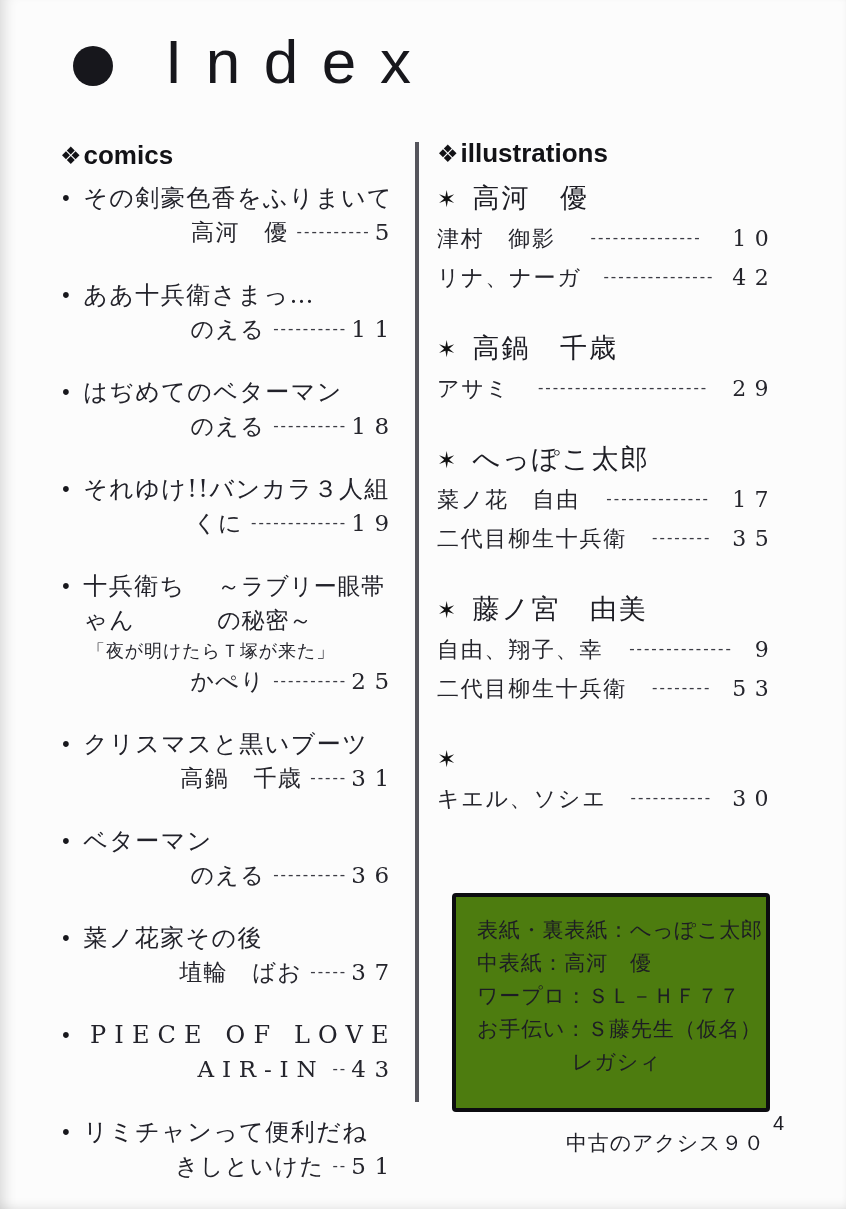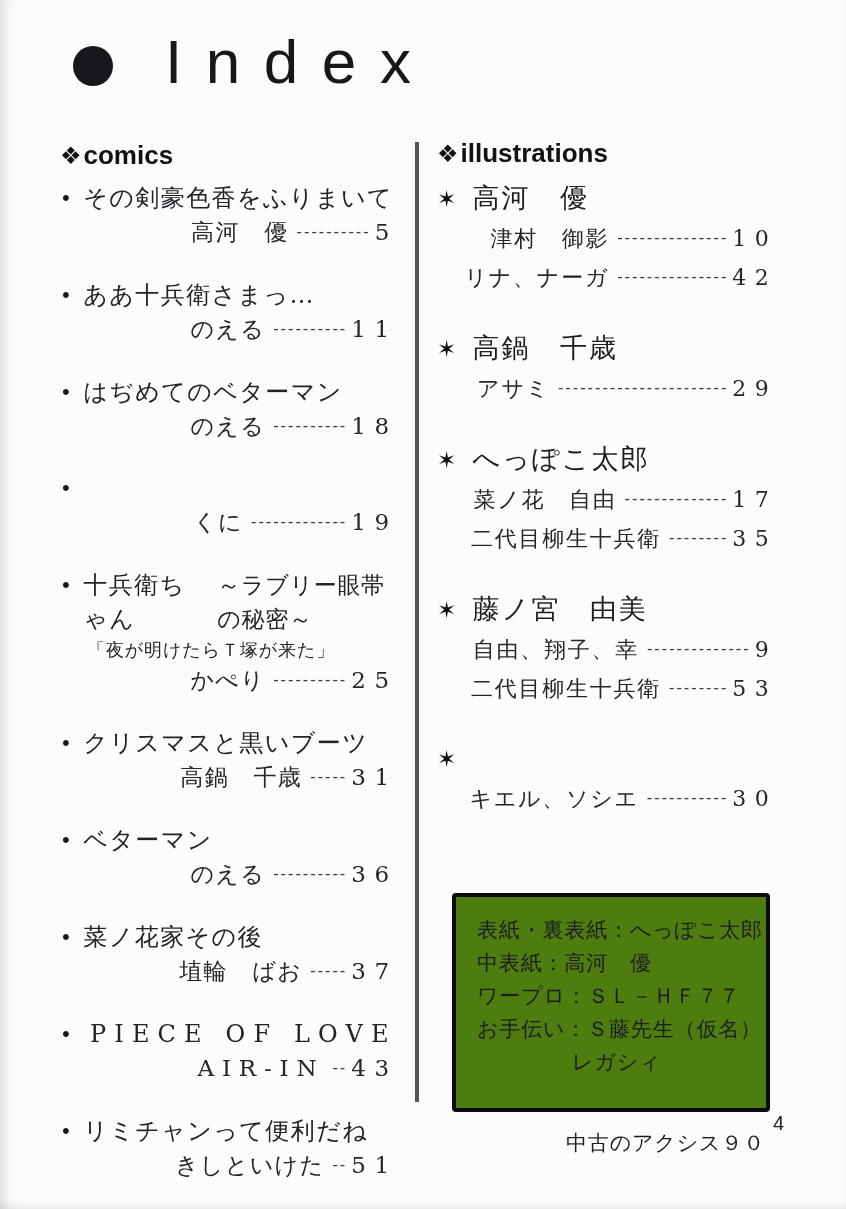--- a/index.html
+++ b/index.html
@@ -84,21 +84,21 @@
   .right-col .col-header { margin-bottom:8px; }
   .group { margin-bottom:29px; }
   .artist-row {
     font-size:27px; line-height:42px; letter-spacing:0.08em;
     color:#1d1d24; display:flex; align-items:baseline;
   }
   .star-icon { font-size:23px; margin-right:14px; color:#111; font-family:"DejaVu Sans",sans-serif; }
   .sub-entry {
     font-size:22px; line-height:37px; text-align:right;
     letter-spacing:0.08em; color:#25252c;
-    display:flex; justify-content:flex-end; align-items:baseline;
+    display:flex; justify-content:space-between; align-items:baseline;
   }
 
   
   .credits-box {
     position:absolute; left:452px; top:893px;
     width:318px; height:219px;
     border:4px solid #0c0c10; border-radius:4px;
     padding:17px 22px 0 21px;
     background:#4d7c0f;
   }
@@ -166,20 +166,21 @@
       <div class="entry-author">
         <span>のえる</span>
         <span class="leader">----------</span>
         <span class="pg">18</span>
       </div>
     </div>
 
     <div class="entry">
       <div class="entry-title">
         <span class="bullet-icon">•</span>
+        <span>それゆけ!!バンカラ３人組</span>
       </div>
       <div class="entry-author">
         <span>くに</span>
         <span class="leader">-------------</span>
         <span class="pg">19</span>
       </div>
     </div>
 
     <div class="entry">
       <div class="entry-title">

